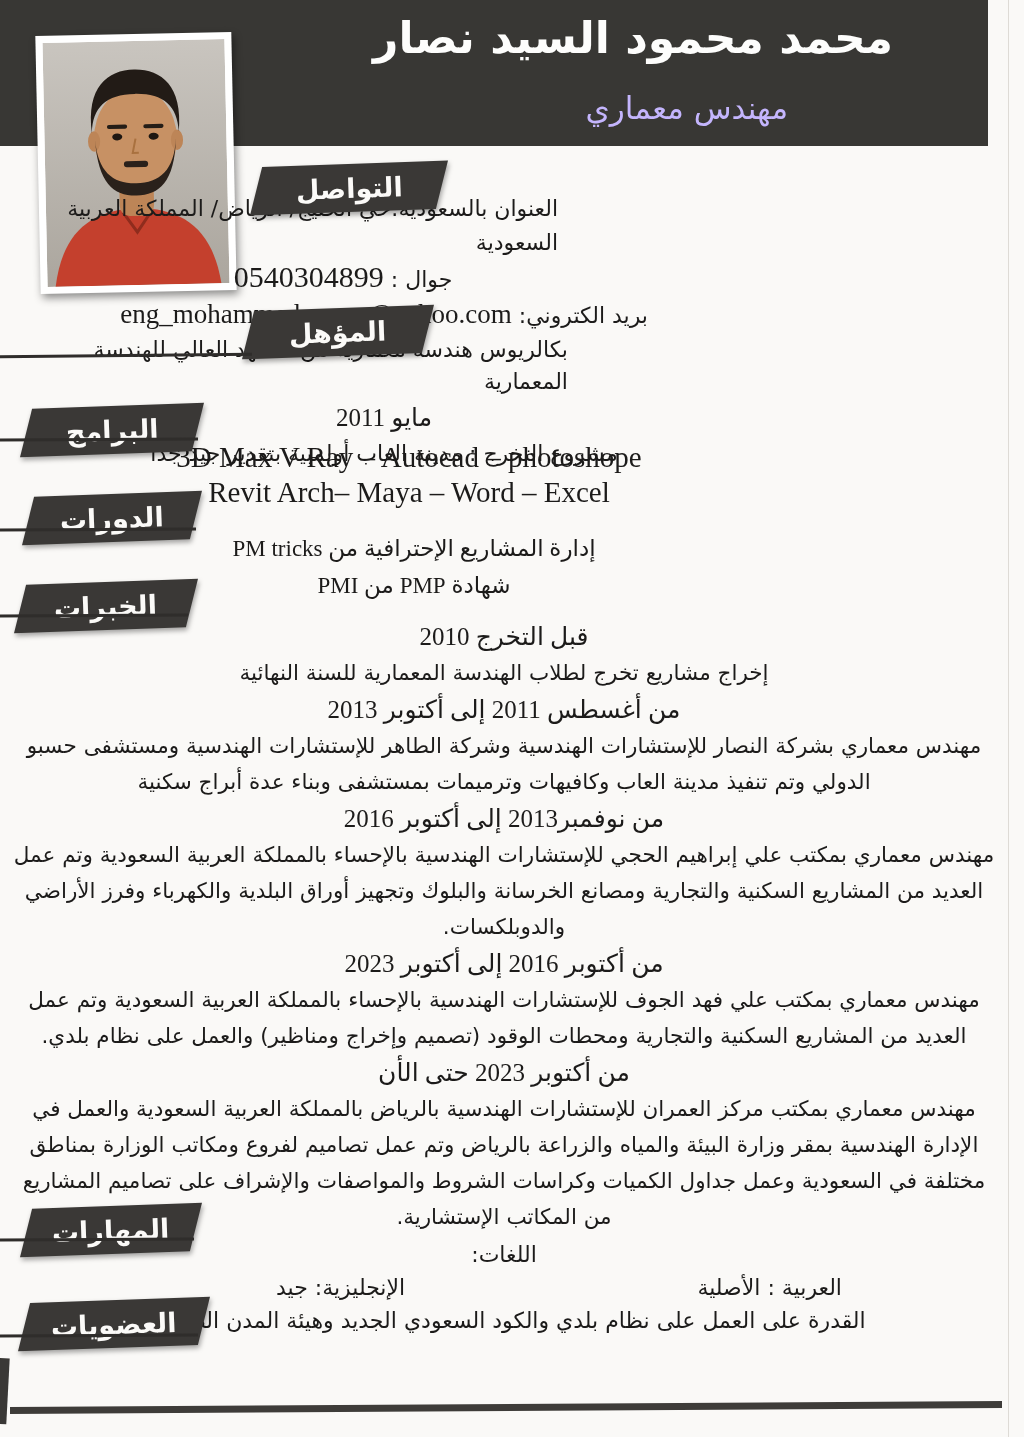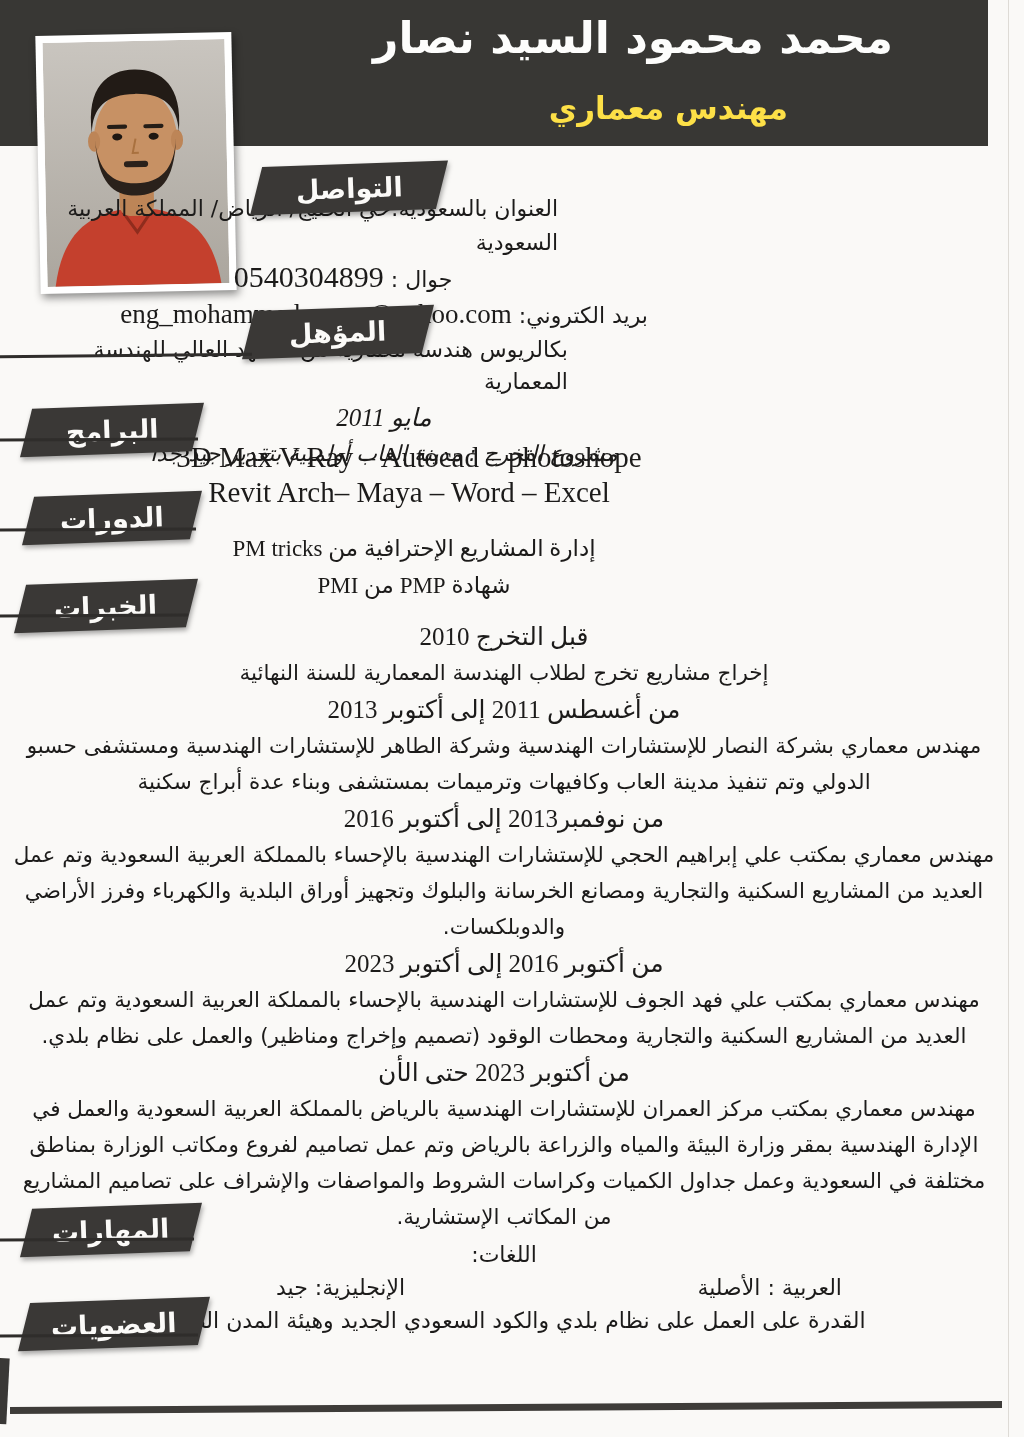--- a/index.html
+++ b/index.html
@@ -19,21 +19,21 @@
     background:#383734;
   }
   .candidate-name{
     position:absolute;top:12px;right:95px;
     color:#fdfdfc;font-size:44px;font-weight:bold;letter-spacing:1px;
     white-space:nowrap;
     margin-left:36px;
   }
   .candidate-title{
     position:absolute;top:90px;right:200px;
-    color:#fde047;font-size:31px;font-weight:bold;white-space:nowrap;
+    color:#c4b5fd;font-size:31px;font-weight:normal;white-space:nowrap;
   }
   
   .photo-frame{
     position:absolute;top:34px;left:38px;width:182px;height:244px;
     background:#ffffff;padding:7px;
     box-shadow:2px 4px 9px rgba(0,0,0,.45);
     transform:rotate(-1.2deg);
   }
   .photo-frame svg{display:block;width:100%;height:100%;}
   
@@ -62,21 +62,21 @@
   .email-serif{
     font-family:"Liberation Serif","DejaVu Serif",serif;
     font-size:27px;direction:ltr;unicode-bidi:embed;
   }
   .mobile-line{margin-left:120px;text-align:center;}
   
   .sec-qualification{top:300px;}
   .rb-qualification{right:580px;top:8px;width:180px;}
   .rule-qual{left:0;width:252px;top:54px;transform:rotate(-.6deg);}
   .qual-degree{margin:34px 440px 0 6px;text-align:right;font-size:22px;line-height:32px;}
-  .qual-center{margin:4px 300px 0 60px;text-align:center;font-size:22px;line-height:32px;font-style:italic;}
+  .qual-center{margin:4px 300px 0 60px;text-align:center;font-size:22px;line-height:32px;}
   .mixed-serif{font-family:"Liberation Serif","DejaVu Sans",sans-serif;}
   .qual-date{font-size:25px;}
   
   .sec-programs{top:398px;}
   .rb-programs{right:810px;top:8px;width:172px;}
   .rule-programs{left:0;right:810px;top:40px;transform:rotate(-.3deg);}
   .latin-line{
     direction:ltr;unicode-bidi:embed;text-align:center;
     font-family:"Liberation Serif","DejaVu Serif",serif;
     font-size:29px;line-height:35px;

